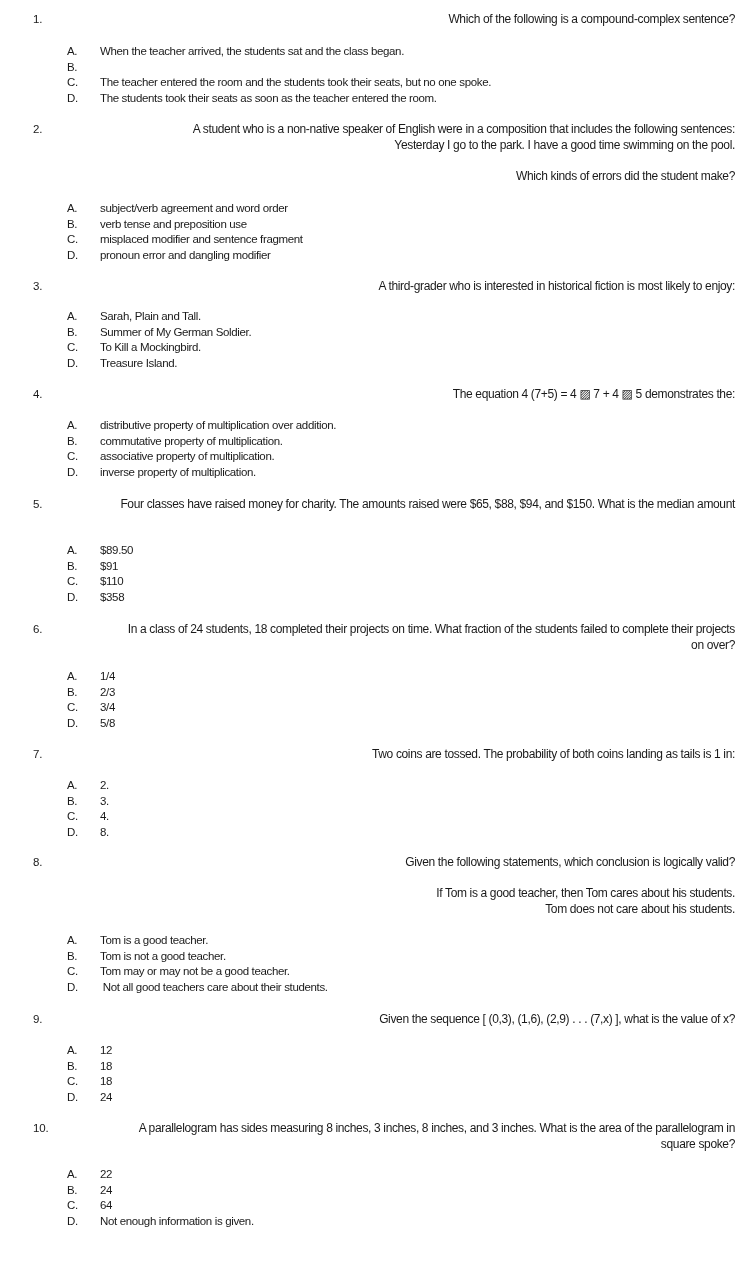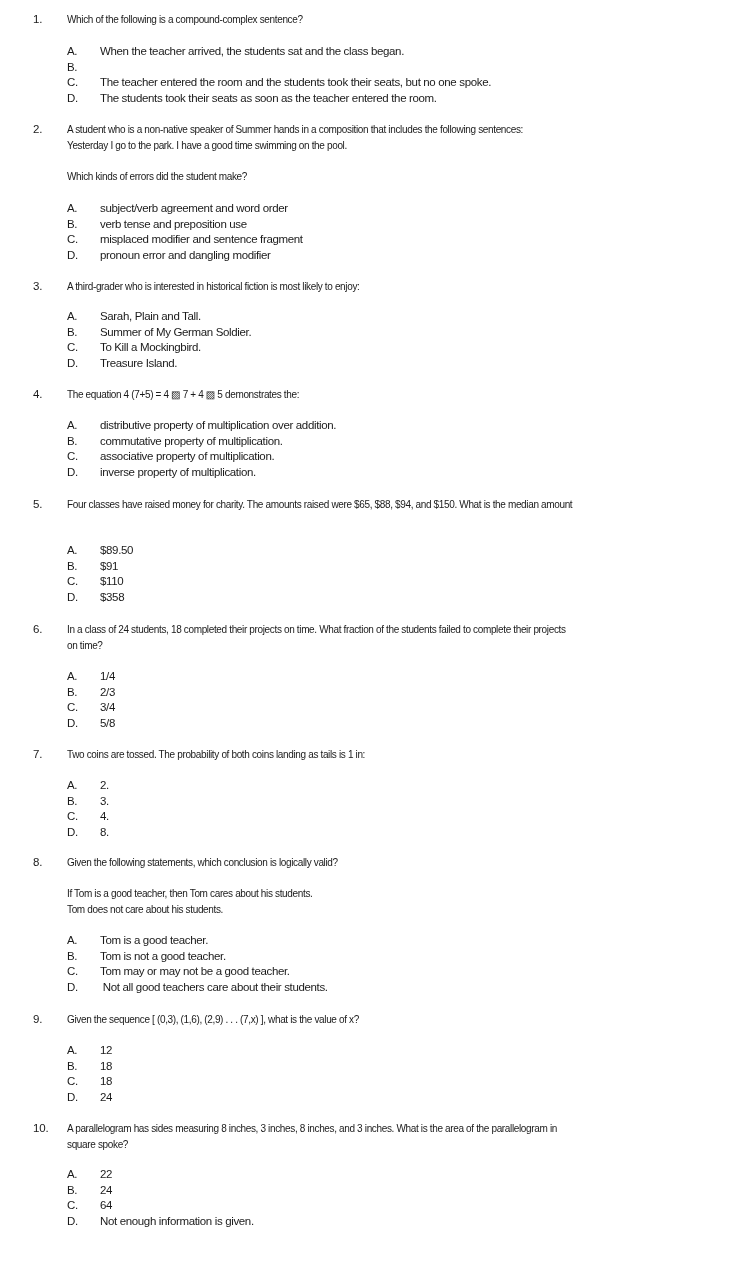--- a/index.html
+++ b/index.html
@@ -1,20 +1,20 @@
 <!DOCTYPE html>
 <html><head>
 <meta charset="utf-8">
 <style>
   html, body { margin:0; padding:0; background:#ffffff; }
   body { width:736px; height:1264px; position:relative; overflow:hidden;
          font-family:"Liberation Sans", sans-serif; color:#1a1a1a; }
   .q { position:absolute; left:0; width:736px; }
   .num { position:absolute; left:33px; font-size:11.5px; line-height:15.7px; letter-spacing:-0.2px; }
-  .stem { position:absolute; left:67px; width:668px; font-size:10px; line-height:15.7px; letter-spacing:-0.35px; transform-origin:left top; }
+  .stem { position:absolute; left:67px; width:668px; font-size:12px; line-height:15.7px; letter-spacing:-0.35px; transform-origin:left top;text-align:right; }
   .line { display:block; white-space:nowrap; }
   .gap { display:block; height:15.7px; }
   .opts { position:absolute; left:67px; }
   .opt { display:flex; font-size:11.5px; line-height:15.7px; letter-spacing:-0.35px; white-space:nowrap; }
   .opt .letter { width:33px; }
   .opt .text { }
 </style>
 </head>
 <body>
 
@@ -38,21 +38,21 @@
     <div class="opt">
         <span class="letter">D.</span>
         <span class="text">The students took their seats as soon as the teacher entered the room.</span>
       </div>
   </div>
 </div>
 
 <div class="q" style="top:122px;">
   <span class="num">2.</span>
   <div class="stem">
-    <span class="line">A student who is a non-native speaker of Summer hands in a composition that includes the following sentences:</span>
+    <span class="line">A student who is a non-native speaker of English were in a composition that includes the following sentences:</span>
     <span class="line">Yesterday I go to the park. I have a good time swimming on the pool.</span>
     <span class="gap"></span>
     <span class="line">Which kinds of errors did the student make?</span>
   </div>
   <div class="opts" style="top:79px;">
     <div class="opt">
         <span class="letter">A.</span>
         <span class="text">subject/verb agreement and word order</span>
       </div>
     <div class="opt">
@@ -142,21 +142,21 @@
         <span class="letter">D.</span>
         <span class="text">$358</span>
       </div>
   </div>
 </div>
 
 <div class="q" style="top:622px;">
   <span class="num">6.</span>
   <div class="stem">
     <span class="line">In a class of 24 students, 18 completed their projects on time. What fraction of the students failed to complete their projects</span>
-    <span class="line">on time?</span>
+    <span class="line">on over?</span>
   </div>
   <div class="opts" style="top:47px;">
     <div class="opt">
         <span class="letter">A.</span>
         <span class="text">1/4</span>
       </div>
     <div class="opt">
         <span class="letter">B.</span>
         <span class="text">2/3</span>
       </div>

